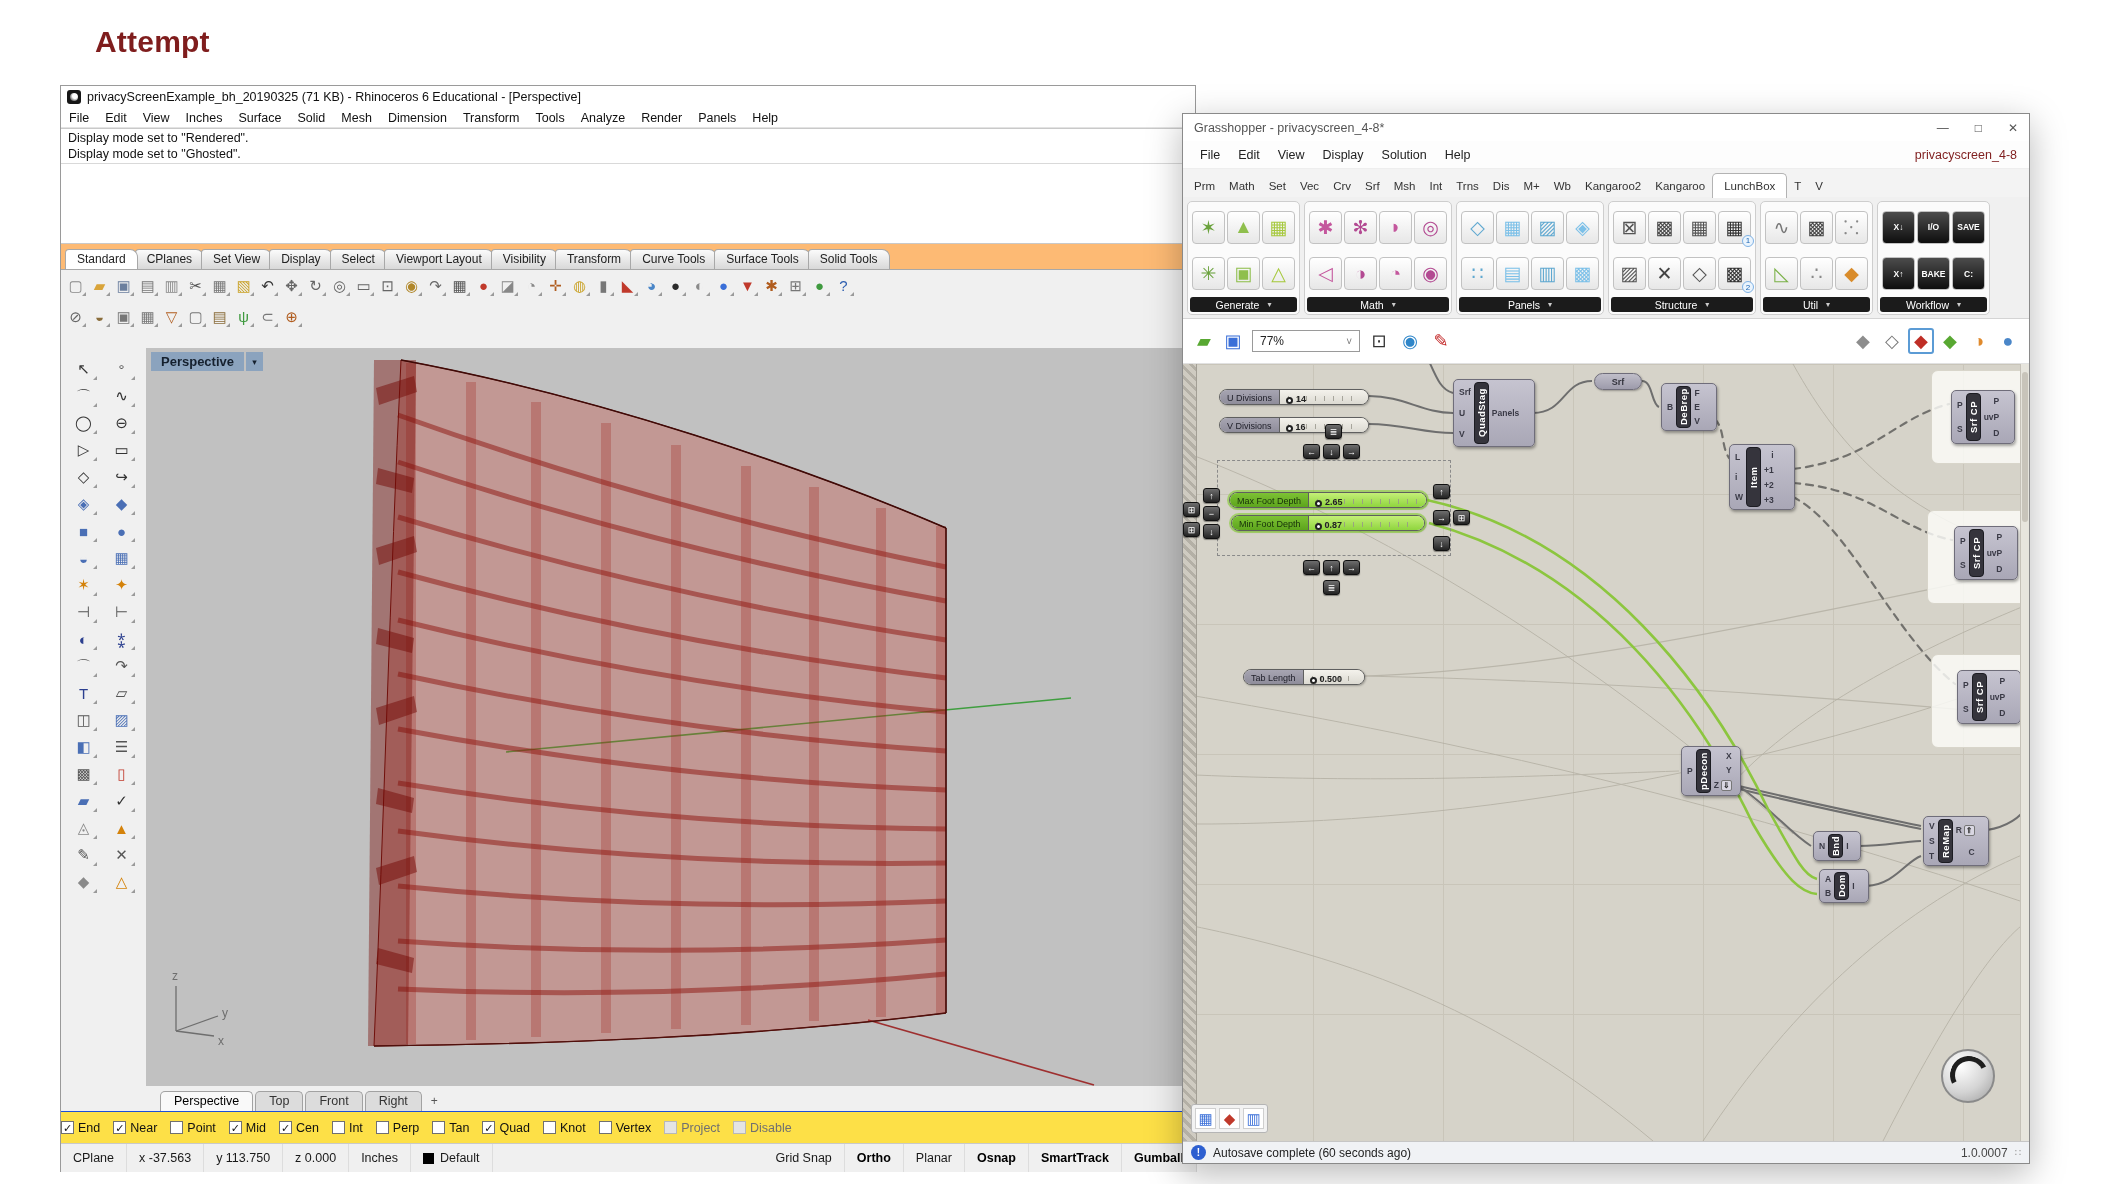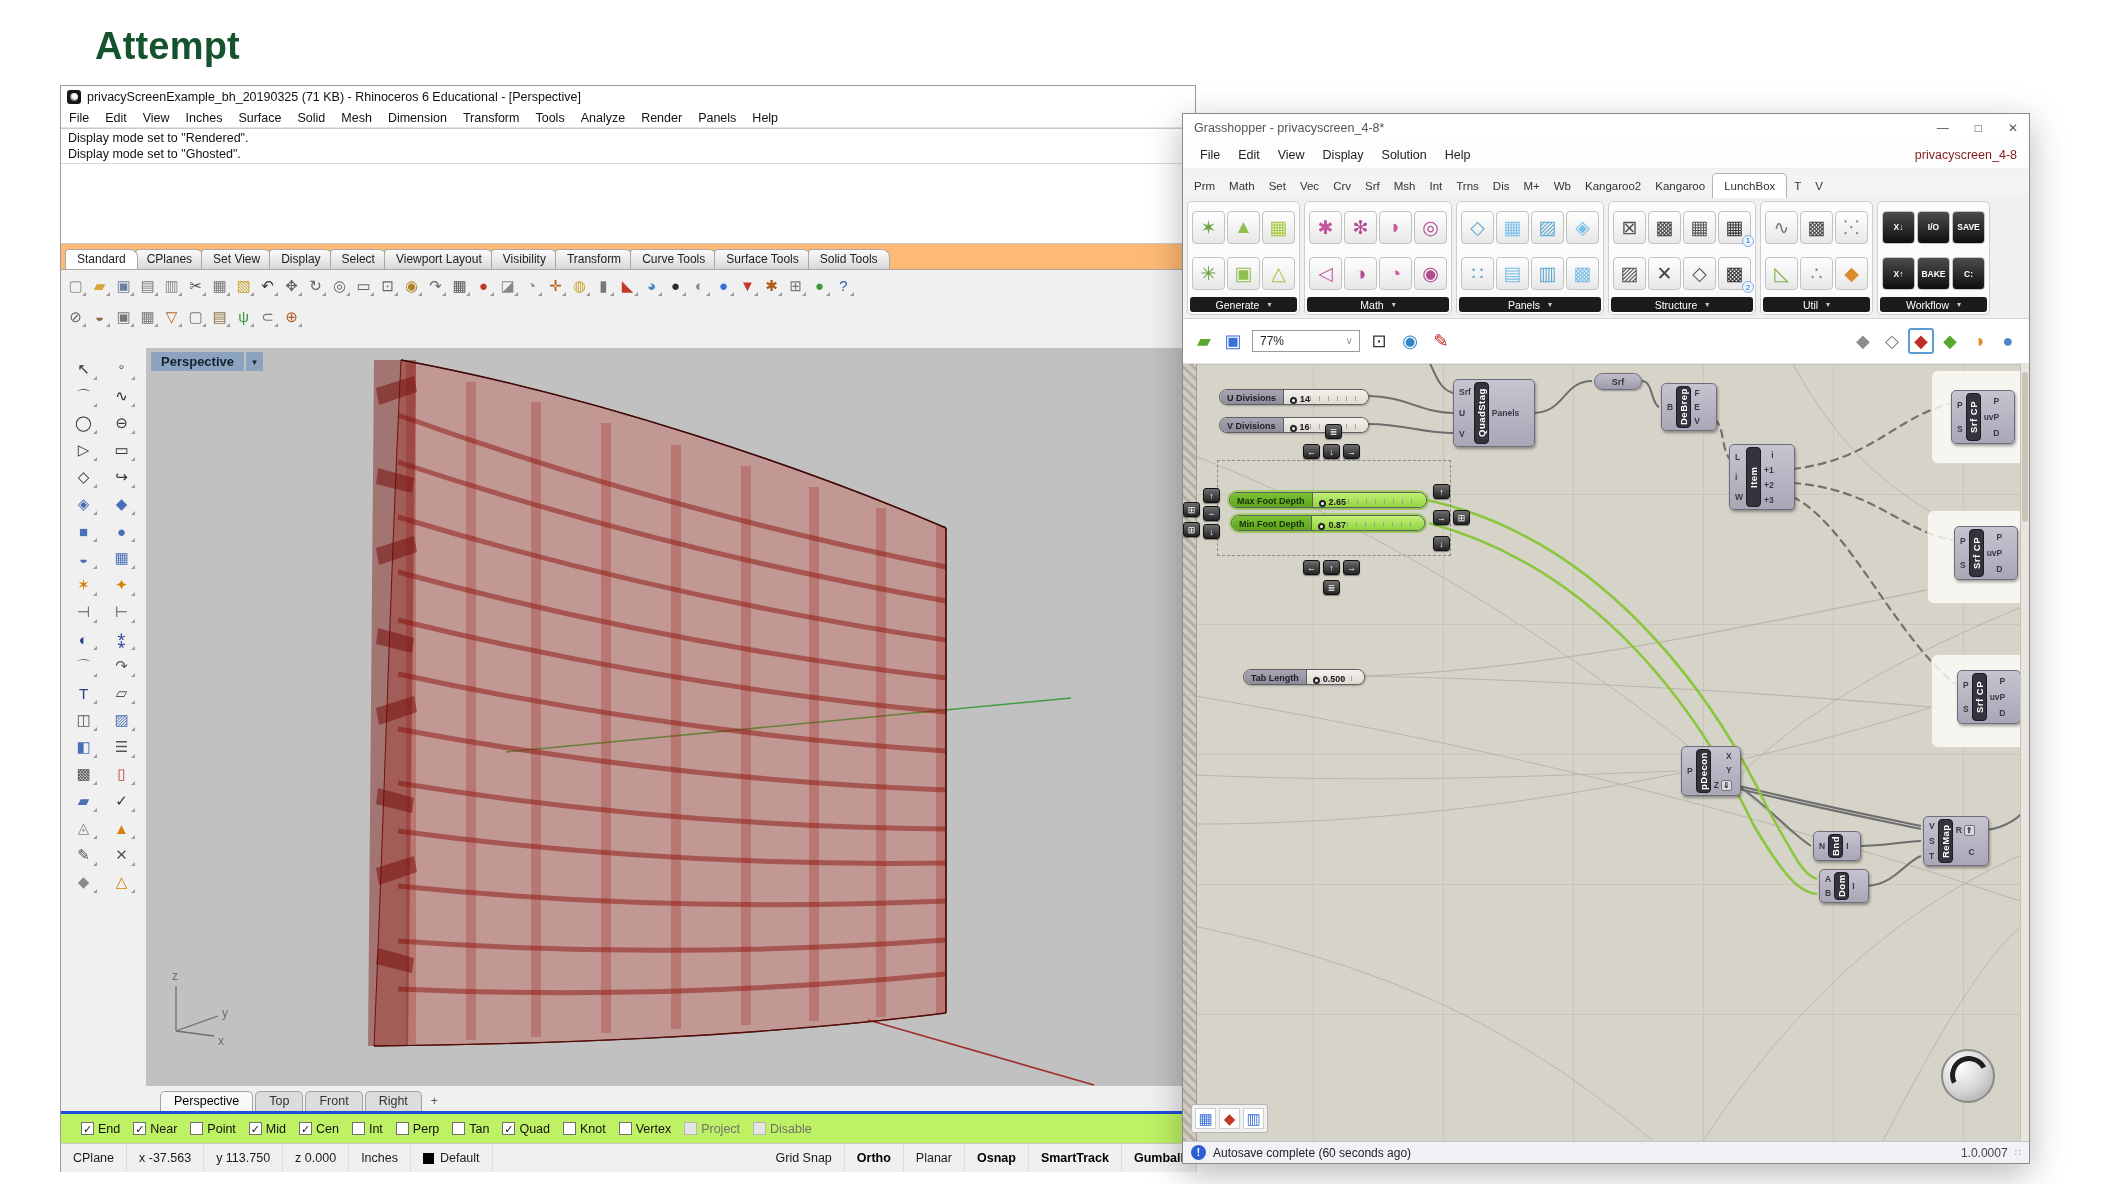--- a/index.html
+++ b/index.html
@@ -1,19 +1,19 @@
 <!DOCTYPE html>
 <html><head>
 <meta charset="utf-8">
 <style>
 *{box-sizing:border-box;margin:0;padding:0}
 html,body{width:2110px;height:1184px;background:#fff;font-family:"Liberation Sans",sans-serif;overflow:hidden;position:relative}
 .abs{position:absolute}
 
-#heading{left:95px;top:25px;font-size:38px;font-weight:600;color:#14532d;letter-spacing:.2px}
+#heading{left:95px;top:25px;font-size:30px;font-weight:600;color:#7f1d1d;letter-spacing:.2px}
 
 #rhino{left:60px;top:85px;width:1136px;height:1087px;background:#f0f0f0;border:1px solid #9a9a9a;z-index:1;font-size:12px;color:#111}
 .r-titlebar{height:22px;background:#fff;display:flex;align-items:center;gap:6px;padding:0 6px;font-size:12.5px}
 .r-logo{width:14px;height:14px;border-radius:3px;background:#161616;position:relative;flex:none}
 .r-logo::after{content:"";position:absolute;left:3px;top:3px;width:8px;height:8px;border-radius:50%;background:radial-gradient(circle at 62% 38%,#fff 0 35%,#777 70%,#222)}
 .r-menubar{height:20px;display:flex;align-items:center;background:#fff;border-bottom:1px solid #e3e3e3}
 .r-menubar .mi{padding:0 8px;font-size:12.5px;cursor:default}
 .r-cmd{height:116px;background:#fff;border:1px solid #c9c9c9;border-left:none;border-right:none;font-size:12.5px}
 .r-cmd .hist{padding:2px 7px 0}
 .r-cmd .sep{border-top:1px solid #d9d9d9;margin-top:2px}
@@ -29,21 +29,21 @@
 .sicon{width:30px;height:26px;display:flex;align-items:center;justify-content:center;font-size:15px;position:relative}
 .sicon::after{content:"";position:absolute;right:2px;bottom:2px;border-left:4px solid transparent;border-bottom:4px solid #9a9a9a}
 #viewport{left:85px;top:262px;width:1051px;height:738px;background:#c1c1c1;overflow:hidden}
 .vp-label{left:5px;top:4px;display:flex;z-index:3}
 .vp-label .name{background:#8ba3be;color:#15202e;font-weight:bold;font-size:13px;padding:2px 10px}
 .vp-label .dd{background:#8ba3be;margin-left:2px;width:17px;display:flex;align-items:center;justify-content:center;font-size:9px;color:#15202e}
 #vp-tabs{left:85px;top:1000px;width:1051px;height:25px;background:#f0f0f0;display:flex;align-items:flex-end;gap:2px;padding-left:14px}
 .vp-tab{padding:2px 13px 3px;font-size:12.5px;background:#dcdcdc;border:1px solid #a2a2a2;border-bottom:none;border-radius:5px 5px 0 0;color:#333}
 .vp-tab.active{background:#f9f9f9;color:#000}
 .vp-plus{padding:2px 7px 3px;font-size:12px;color:#555}
-#osnap{left:0;top:1025px;width:1136px;height:32px;background:#bef264;display:flex;align-items:center;gap:13px;padding-left:20px;font-size:12.5px;border-top:3px solid #1d4ed8}
+#osnap{left:0;top:1025px;width:1136px;height:32px;background:#fde047;display:flex;align-items:center;gap:13px;padding-left:0;font-size:12.5px;border-top:1px solid #1d4ed8}
 .os{display:flex;align-items:center;gap:4px}
 .cb{width:13px;height:13px;background:#fff;border:1px solid #707070;font-size:11px;line-height:12px;text-align:center;color:#111;flex:none}
 .os.on .cb::after{content:"✓"}
 .os.dis .cb{background:#e4e4e4;border-color:#b8b8b8}
 .os.dis .lbl{color:#707070}
 #rstatus{left:0;top:1057px;width:1136px;height:29px;background:#f0f0f0;border-top:1px solid #c9c9c9;display:flex;align-items:stretch;font-size:12.5px;color:#1a1a1a;overflow:hidden}
 .st-cell{display:flex;align-items:center;justify-content:center;padding:0 12px;border-right:1px solid #ddd;white-space:nowrap}
 .st-spacer{flex:1}
 .st-cell.bold{font-weight:bold;color:#000}
 .sw{width:11px;height:11px;background:#000;display:inline-block;margin-right:6px;flex:none}
@@ -80,21 +80,21 @@
 .layer2{left:0;top:0;width:846px;height:777px;z-index:2;pointer-events:none}
 .layer2 *{pointer-events:auto}
 .group-box{position:absolute;width:110px;height:94px;background:rgba(252,252,249,.82);border:1px solid #d8d5ca;border-radius:7px}
 .gh-comp{position:absolute;display:flex;background:linear-gradient(#c6c4d0,#a9a7b6);border:1px solid #6f6d7a;border-radius:5px;box-shadow:1px 2px 3px rgba(0,0,0,.35);padding:2px}
 .ports{display:flex;flex-direction:column;justify-content:space-around;font-size:8.5px;font-weight:bold;color:#3a3a46;padding:0 3px}
 .ports.out{align-items:flex-end}
 .clabel{background:#35343c;color:#fff;writing-mode:vertical-rl;transform:rotate(180deg);font-size:9.5px;font-weight:bold;display:flex;align-items:center;justify-content:center;border-radius:4px;padding:3px 1px;letter-spacing:.5px;border:1px solid #1c1c22}
 .pbadge{align-self:flex-end;font-size:8px;background:#d9d7e2;border:1px solid #777;border-radius:2px;padding:0 1px;margin-left:2px;color:#333}
 .gh-pill{position:absolute;background:linear-gradient(#c0bec9,#9d9bab);border:1px solid #6f6d7a;border-radius:9px;font-size:9px;font-weight:bold;color:#33333d;display:flex;align-items:center;justify-content:center;box-shadow:1px 1px 2px rgba(0,0,0,.3)}
 .gh-slider{position:absolute;height:16px;display:flex;border:1px solid #5f5f5f;border-radius:9px;background:#eceae3;font-size:9px;overflow:hidden;box-shadow:1px 1px 2px rgba(0,0,0,.25)}
-.gh-slider .sname{background:linear-gradient(#a7a5b2,#8b8997);color:#1e1e28;padding:8px 7px;display:flex;align-items:center;font-weight:bold;border-right:1px solid #5f5f5f;white-space:nowrap}
+.gh-slider .sname{background:linear-gradient(#a7a5b2,#8b8997);color:#1e1e28;padding:8px 7px;display:flex;align-items:center;font-weight:normal;border-right:1px solid #5f5f5f;white-space:nowrap}
 .gh-slider .sval{flex:1;display:flex;align-items:flex-end;gap:3px;padding:0 6px;background:linear-gradient(#f4f2ec,#dcdad2);font-weight:bold;color:#222;position:relative}
 .gh-slider .ticks{position:absolute;left:8px;right:8px;top:6px;height:5px;background:repeating-linear-gradient(90deg,#97958b 0 1px,transparent 1px 9px);opacity:.8}
 .knob{width:7px;height:7px;border:2px solid #222;border-radius:50%;background:#fff;z-index:1;flex:none}
 .gh-slider b{z-index:1;font-size:9px}
 .gh-slider.green{box-shadow:0 0 0 2px rgba(130,205,45,.6),1px 1px 2px rgba(0,0,0,.25)}
 .gh-slider.green .sname{background:linear-gradient(#7dc234,#58a019);color:#16300a}
 .gh-slider.green .sval{background:linear-gradient(#c4ef77,#8fd53e)}
 .rc{position:absolute;width:17px;height:15px;background:linear-gradient(#6e6e6e,#232323);border:1px solid #101010;border-radius:3px;color:#fff;font-size:9px;display:flex;align-items:center;justify-content:center;box-shadow:0 1px 1px rgba(0,0,0,.4);z-index:3}
 .marquee{position:absolute;border:1px dashed #8a8a8a}
 .navball{position:absolute;right:34px;bottom:38px;width:54px;height:54px;border-radius:50%;background:radial-gradient(circle at 35% 30%,#fff,#d4d4d4 55%,#9d9d9d);border:2px solid #8a8a8a;z-index:3}

